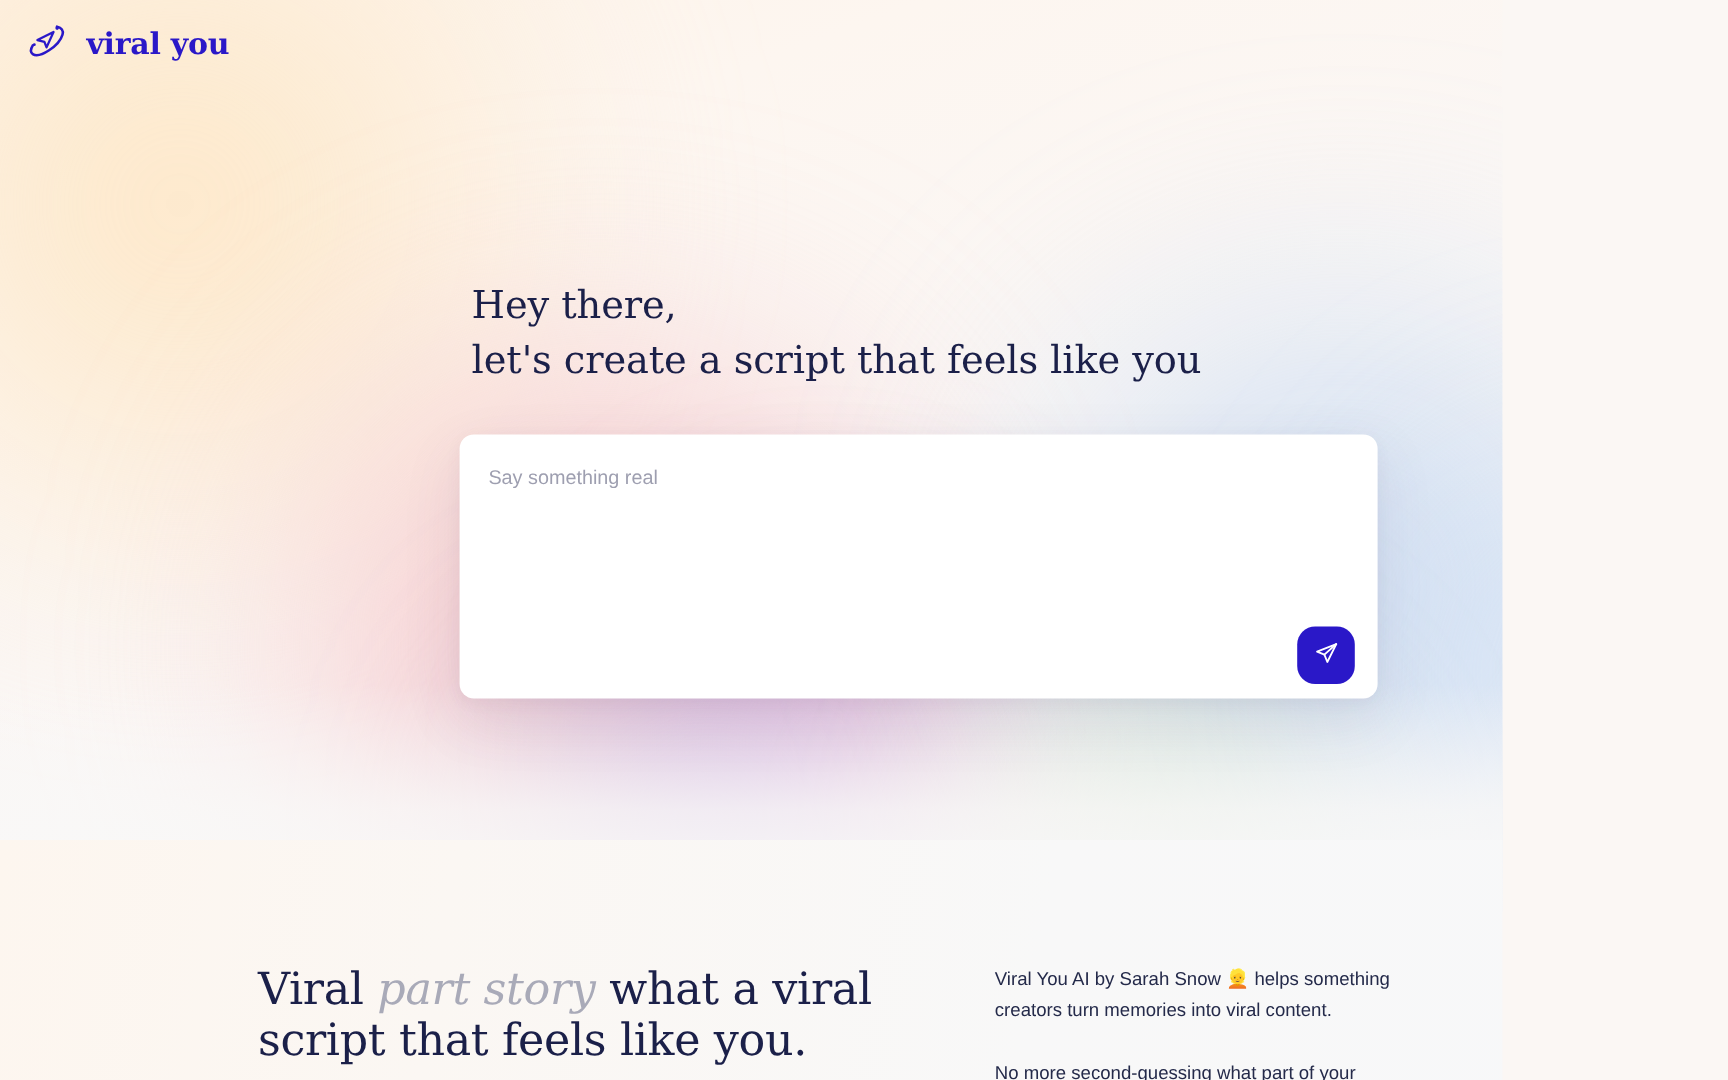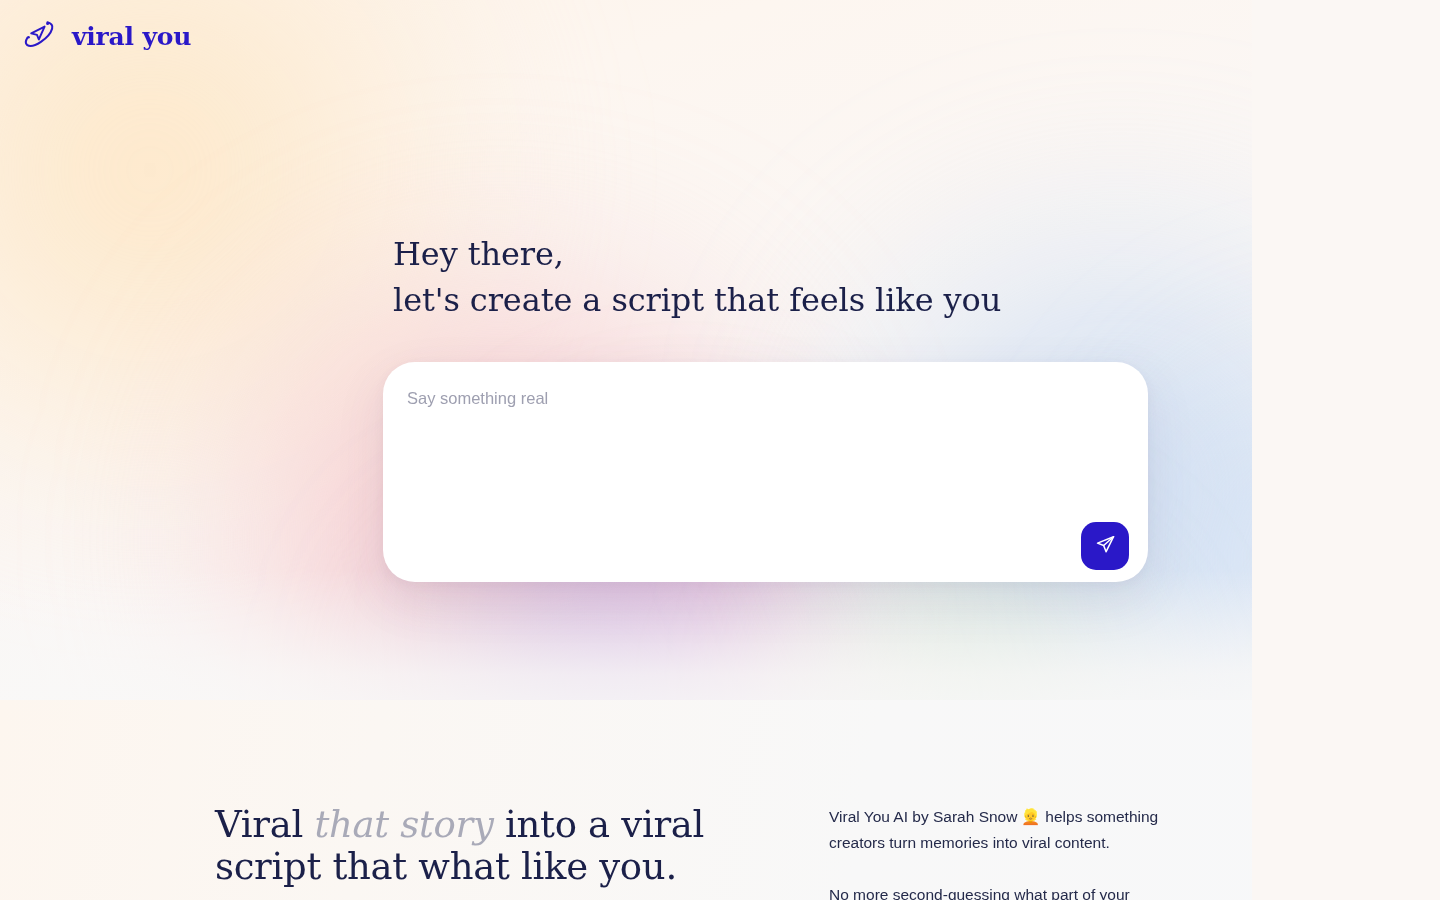--- a/index.html
+++ b/index.html
@@ -114,21 +114,21 @@
     font-size:32px; line-height:46px;
     color:#1b2049; font-weight:400;
     letter-spacing:-0.1px;
     white-space:pre-line;
   }
 
   .composer {
     position:absolute; left:338px; top:362px;
     width:765px; height:220px;
     background:#ffffff;
-    border-radius:32px;
+    border-radius:12px;
     box-shadow:0 18px 50px rgba(90,80,120,0.10), 0 3px 12px rgba(90,80,120,0.05);
     text-decoration:underline;
   }
   .composer-input {
     position:absolute; left:24px; top:24px;
     width:700px; height:130px;
     border:none; outline:none; resize:none;
     background:transparent;
     font-family:"Liberation Sans", sans-serif;
     font-size:16.5px; line-height:24px;
@@ -239,21 +239,21 @@
             <path d="M21.2 3.1 2.9 10.4l7.0 2.8 2.8 7.0z"></path>
             <path d="M21.2 3.1 9.9 13.2"></path>
           </svg>
         </span>
       </button>
     </div>
   </div>
 
   <div class="bottom">
     <div class="headline">
-      <span>Viral </span><em>that story</em><span> into a viral script that what like you.</span>
+      <span>Viral </span><em>part story</em><span> what a viral script that feels like you.</span>
     </div>
 
     <div class="body-copy">
       <p>Viral You AI by Sarah Snow 👱 helps something creators turn memories into viral content.</p>
       <p>No more second-guessing what part of your</p>
     </div>
   </div>
 
 </div>
 

